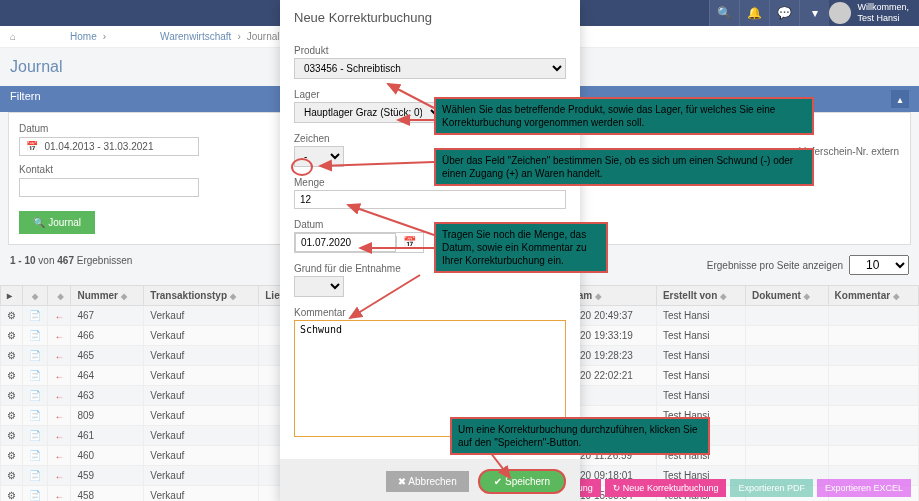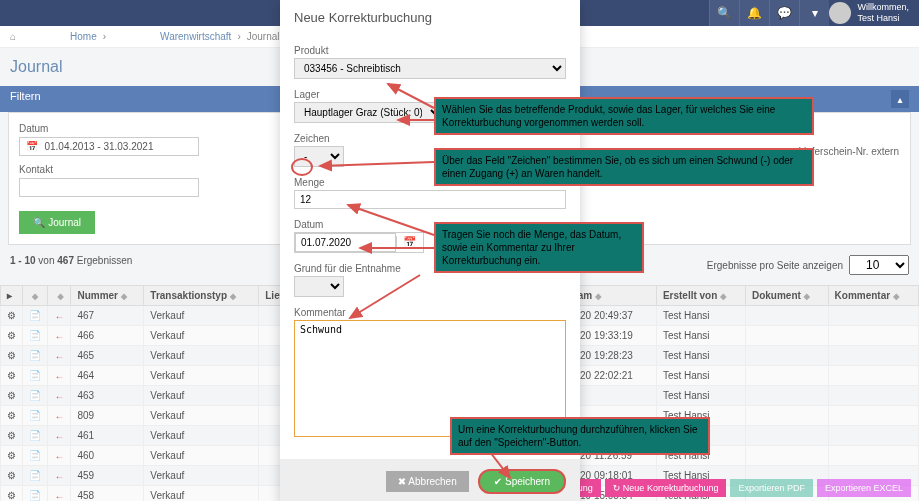--- a/index.html
+++ b/index.html
@@ -311,21 +311,21 @@
     </div>
   </div>
   <div class="modal-foot">
     <button class="btn-cancel">✖ <span>Abbrechen</span></button>
     <button class="btn-save">✔ <span>Speichern</span></button>
   </div>
 </div>
 
 <div class="annot" style="top:97px; left:434px; width:380px">Wählen Sie das betreffende Produkt, sowie das Lager, für welches Sie eine Korrekturbuchung vorgenommen werden soll.</div>
 <div class="annot" style="top:148px; left:434px; width:380px">Über das Feld "Zeichen" bestimmen Sie, ob es sich um einen Schwund (-) oder einen Zugang (+) an Waren handelt.</div>
-<div class="annot" style="top:222px; left:434px; width:210px">Tragen Sie noch die Menge, das Datum, sowie ein Kommentar zu Ihrer Korrekturbuchung ein.</div>
+<div class="annot" style="top:222px; left:434px; width:174px">Tragen Sie noch die Menge, das Datum, sowie ein Kommentar zu Ihrer Korrekturbuchung ein.</div>
 <div class="annot" style="top:417px; left:450px; width:260px">Um eine Korrekturbuchung durchzuführen, klicken Sie auf den "Speichern"-Button.</div>
 
 <div class="circle-annot" style="top:158px; left:291px; width:22px; height:18px"></div>
 
 <svg class="arrows">
   <defs>
     <marker id="ah" markerWidth="8" markerHeight="8" refX="6" refY="3" orient="auto">
       <path d="M0,0 L7,3 L0,6 Z" fill="#d9534f"></path>
     </marker>
   </defs>

